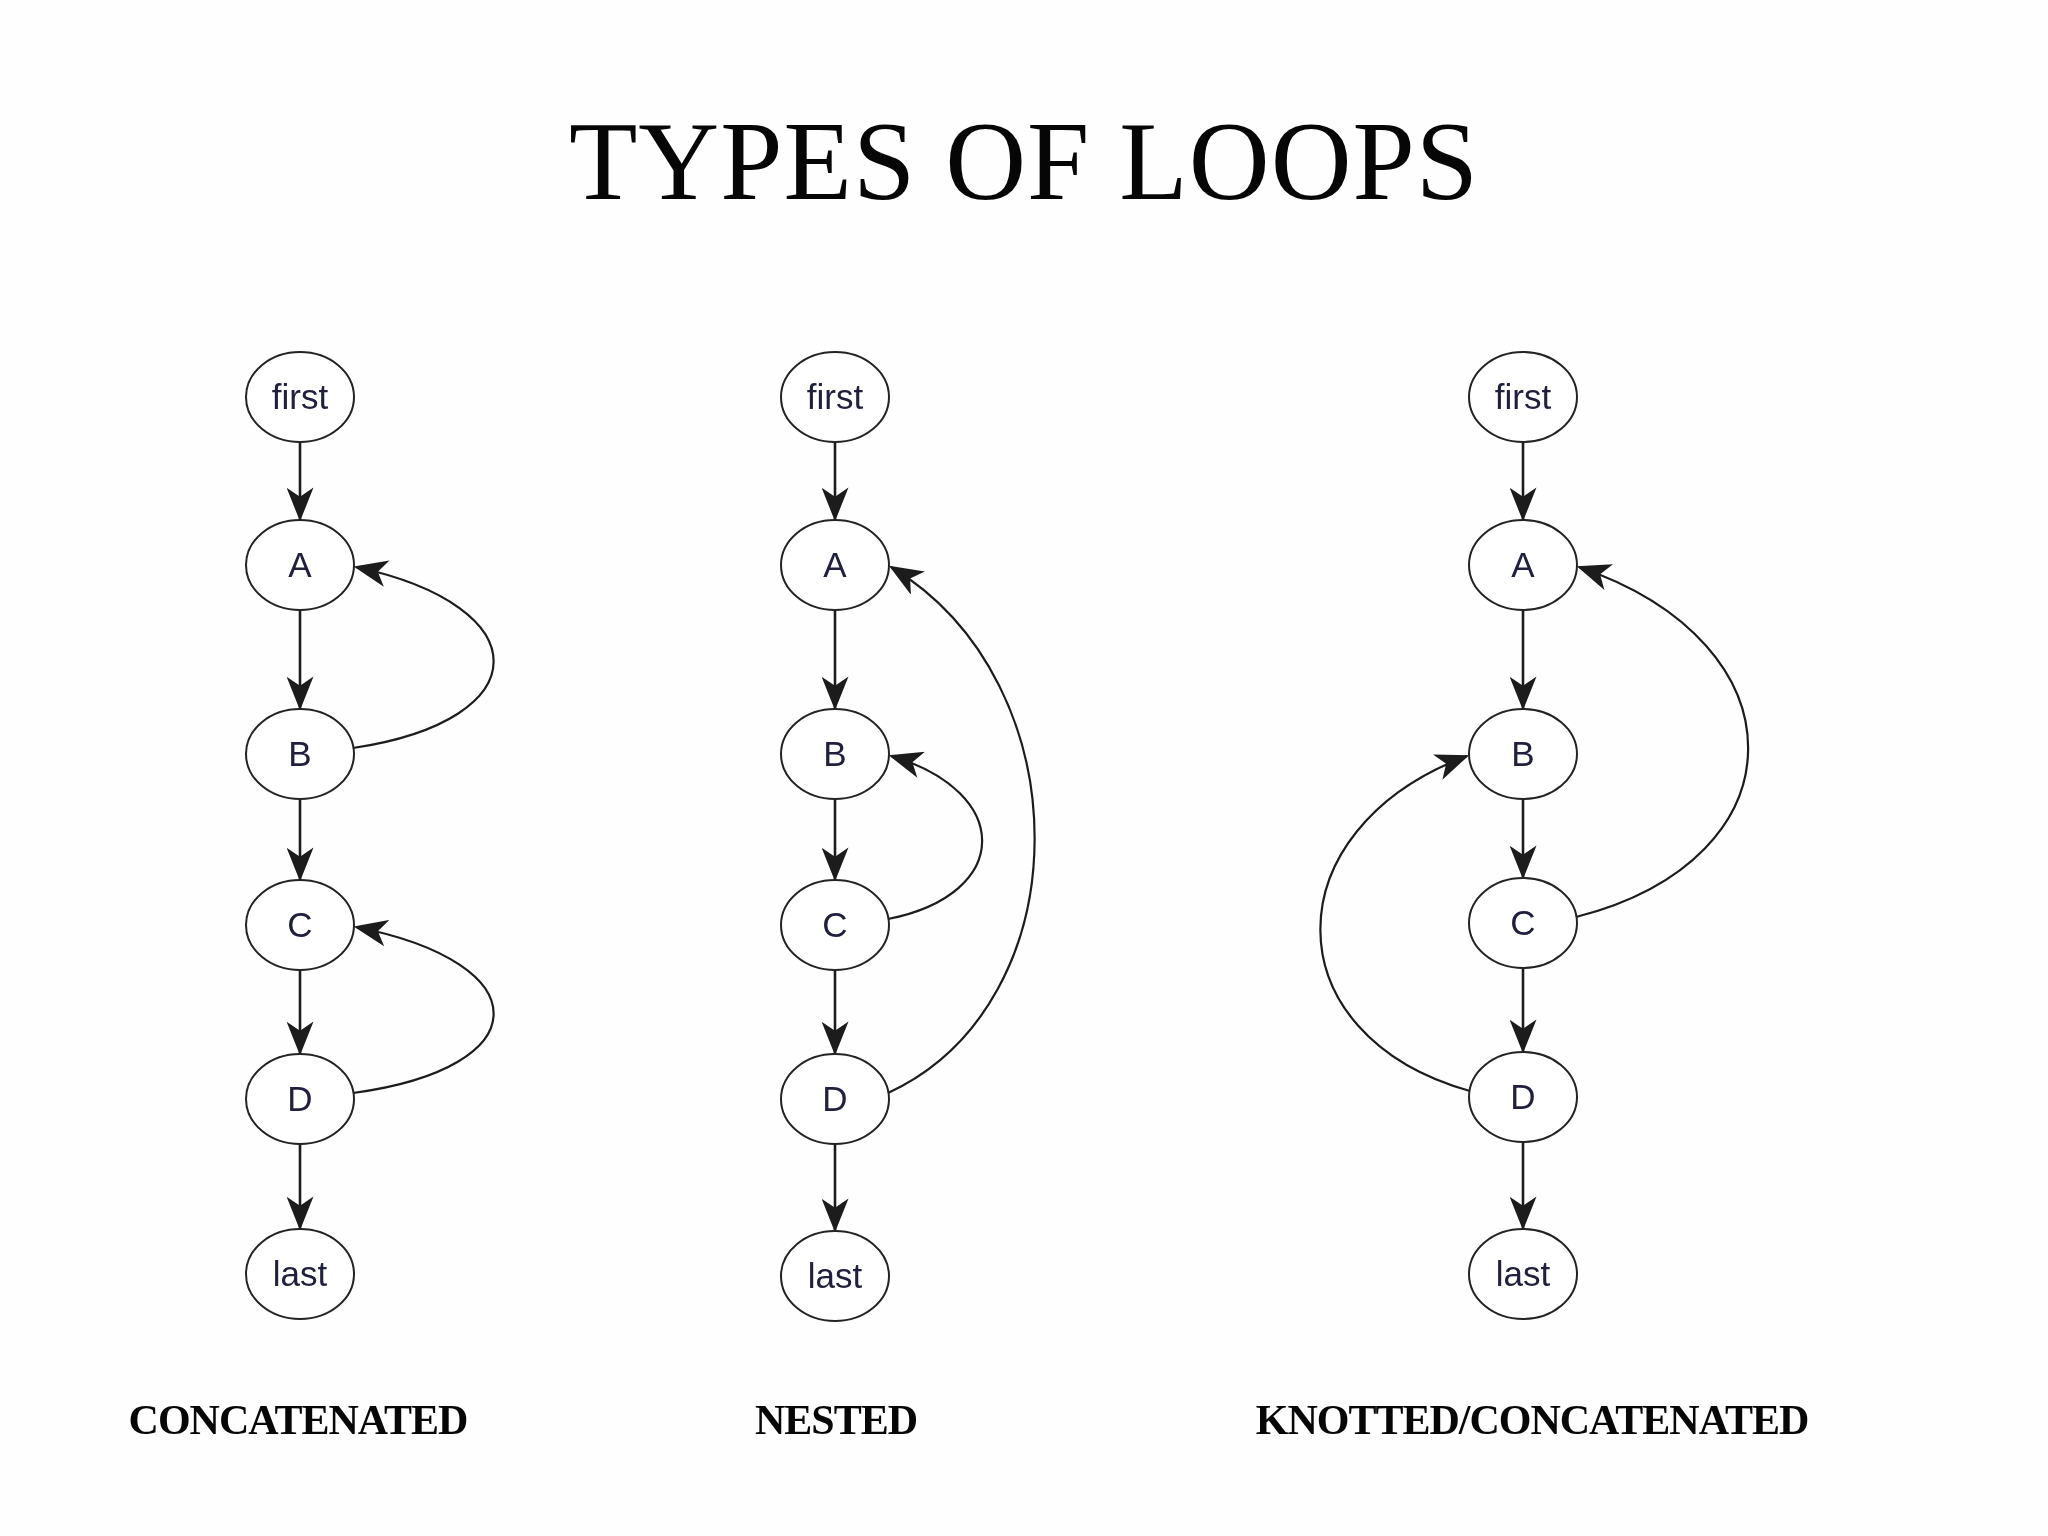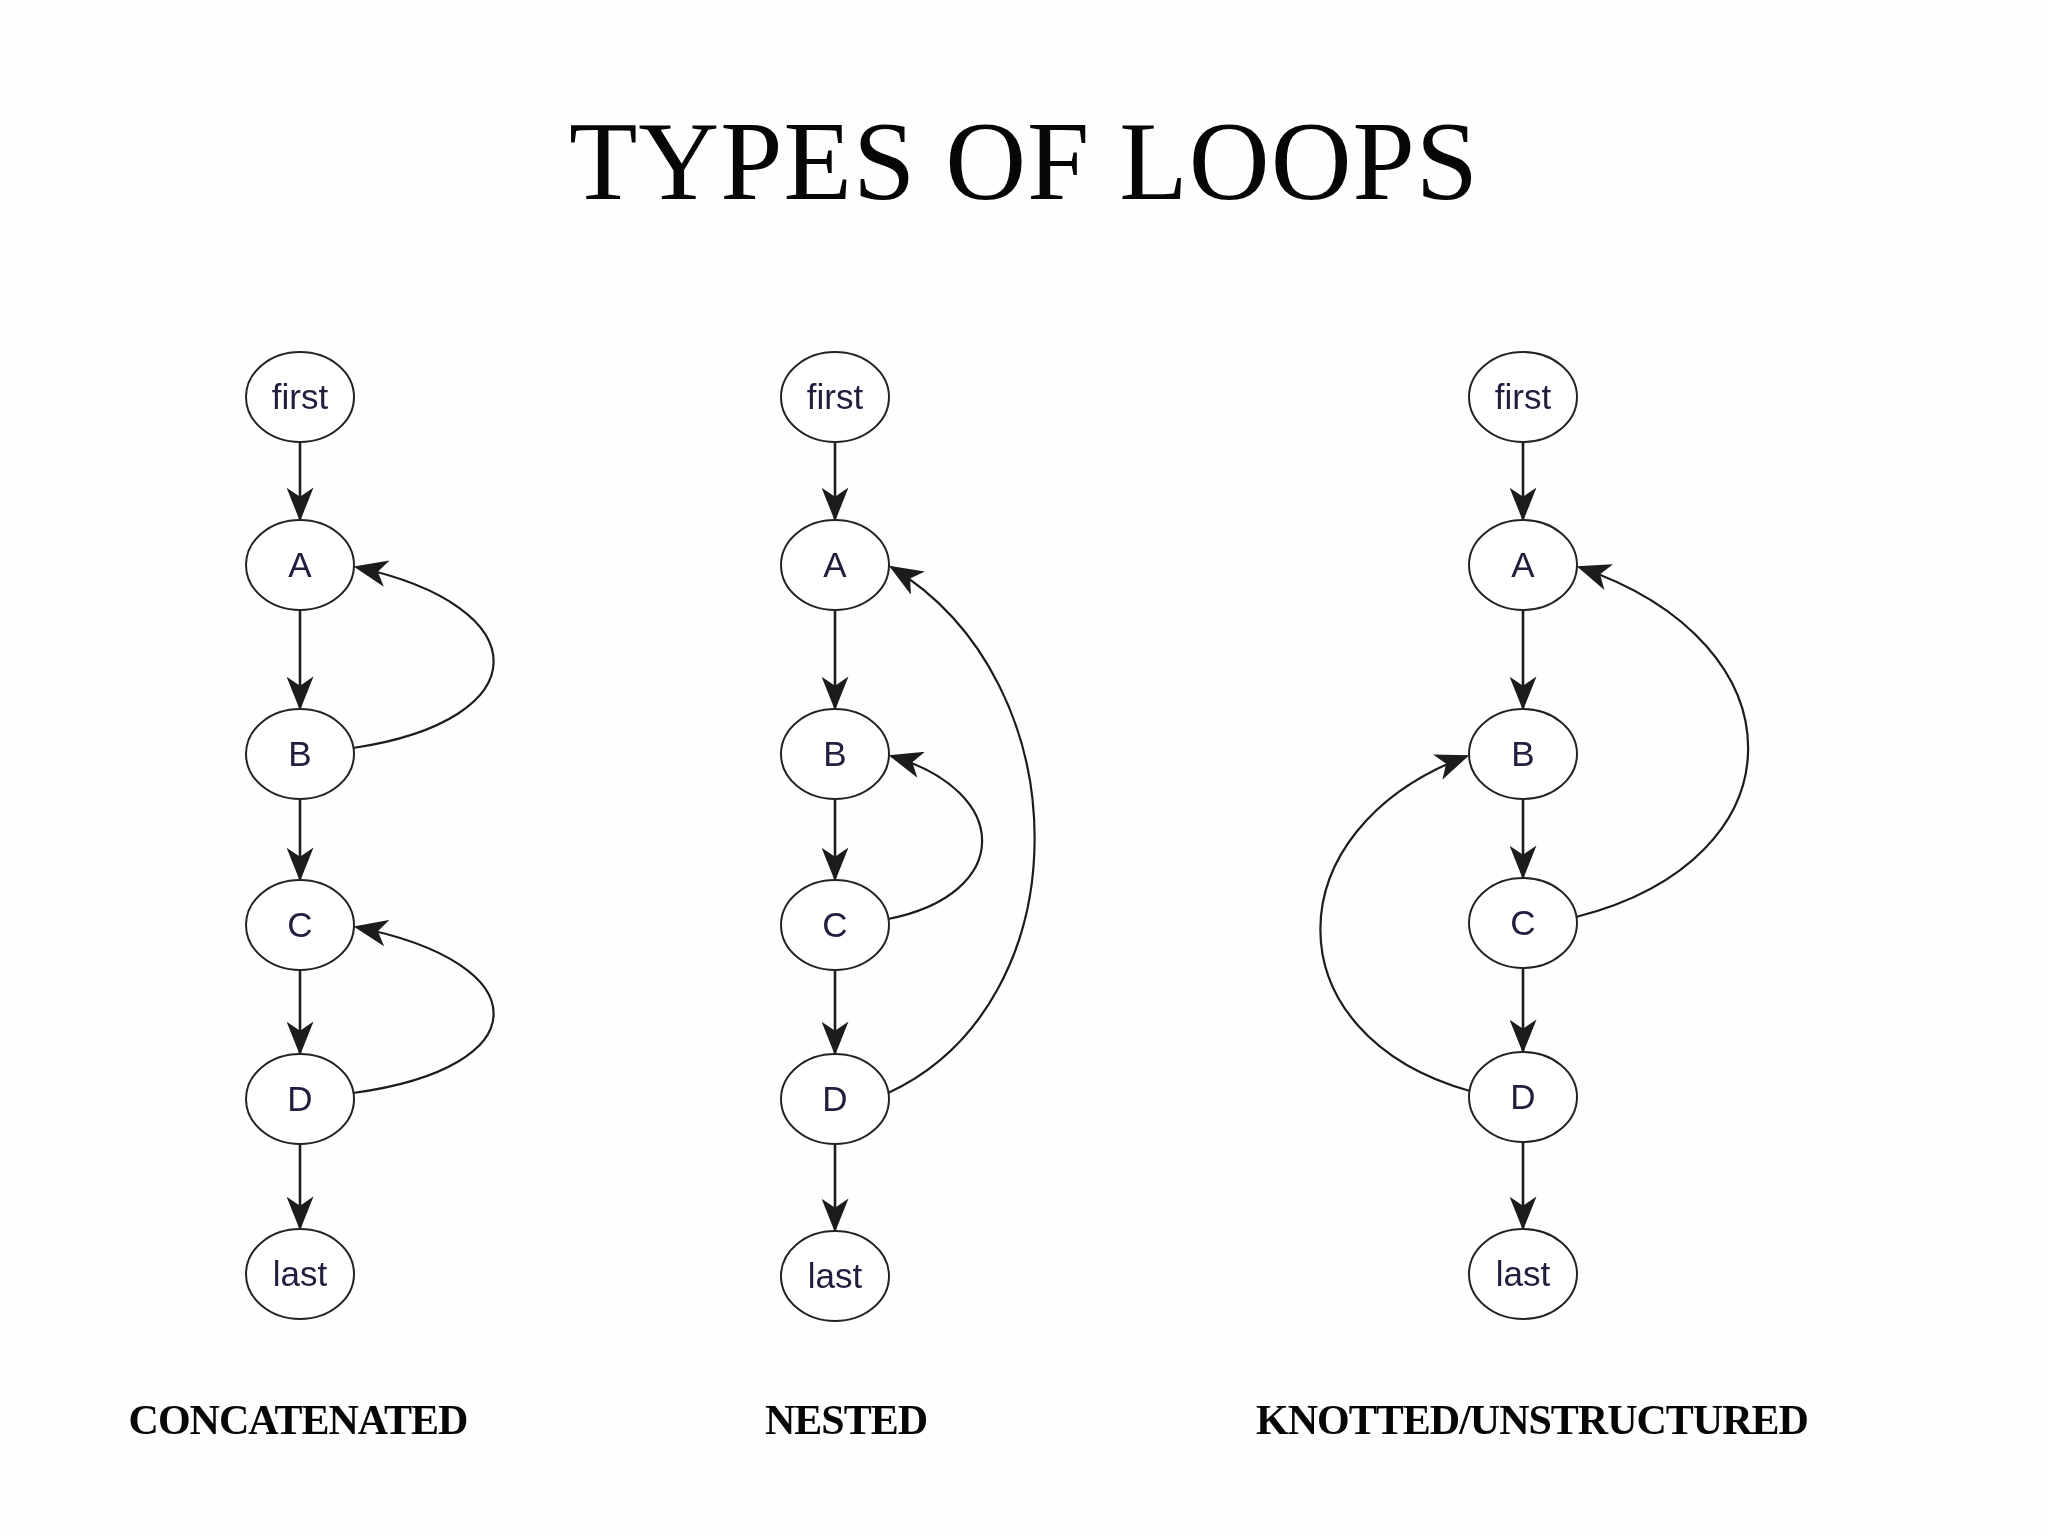--- a/index.html
+++ b/index.html
@@ -12,21 +12,21 @@
     position:absolute;top:22px;left:0;right:0;text-align:center;
     font-family:"Liberation Serif", serif;font-weight:normal;
     font-size:112px;letter-spacing:1px;color:#060606;white-space:nowrap;
   }
   .caption{
     position:absolute;top:1396px;transform:translateX(-50%);
     font-family:"Liberation Serif", serif;font-weight:bold;
     font-size:42px;letter-spacing:-1px;color:#070707;white-space:nowrap;
   }
   .cap-0{left:298px;}
-  .cap-1{left:836px;margin-left:10px;}
+  .cap-1{left:836px;}
   .cap-2{left:1532px;}
   svg.canvas{position:absolute;top:0;left:0;}
 </style>
 </head>
 <body>
 
 <div class="page"></div>
 
 <h1 class="title">TYPES OF LOOPS</h1>
 
@@ -96,13 +96,13 @@
       <text x="1523" y="935" text-anchor="middle" font-size="35" fill="#20203e" font-family="&quot;Liberation Sans&quot;, sans-serif">C</text>
       <ellipse cx="1523" cy="1097" rx="54" ry="45" fill="#ffffff" stroke="#232323" stroke-width="2"></ellipse>
       <text x="1523" y="1109" text-anchor="middle" font-size="35" fill="#20203e" font-family="&quot;Liberation Sans&quot;, sans-serif">D</text>
       <ellipse cx="1523" cy="1274" rx="54" ry="45" fill="#ffffff" stroke="#232323" stroke-width="2"></ellipse>
       <text x="1523" y="1286" text-anchor="middle" font-size="35" fill="#20203e" font-family="&quot;Liberation Sans&quot;, sans-serif">last</text>
     </g>
   </svg>
 
 <div class="caption cap-0">CONCATENATED</div>
 <div class="caption cap-1">NESTED</div>
-<div class="caption cap-2">KNOTTED/UNSTRUCTURED</div>
+<div class="caption cap-2">KNOTTED/CONCATENATED</div>
 
 </body></html>

